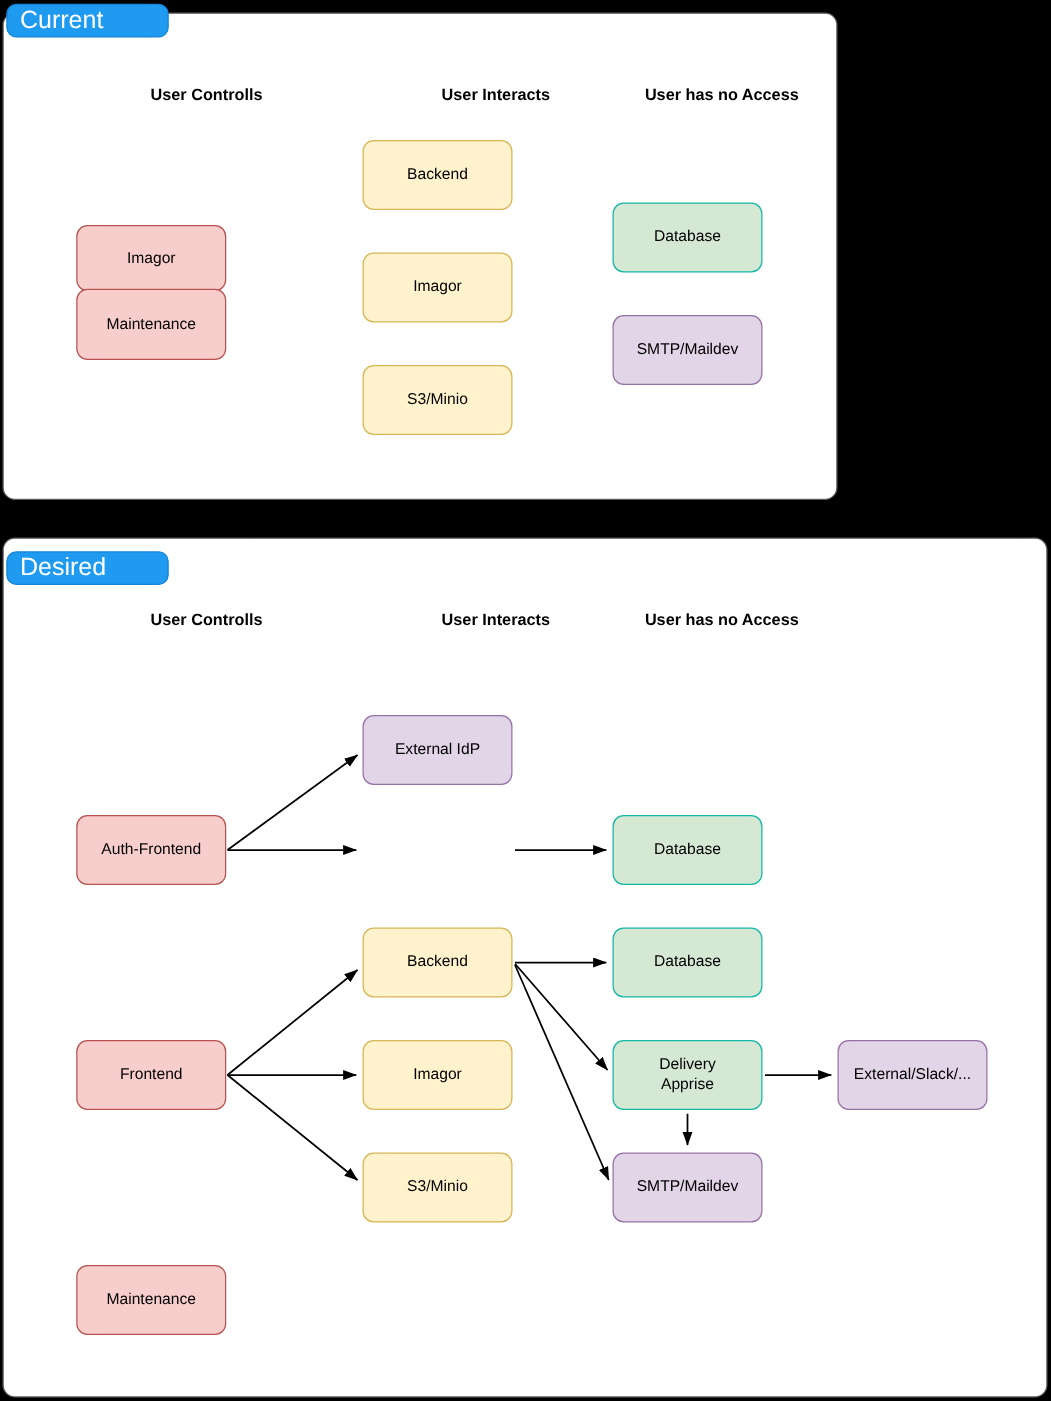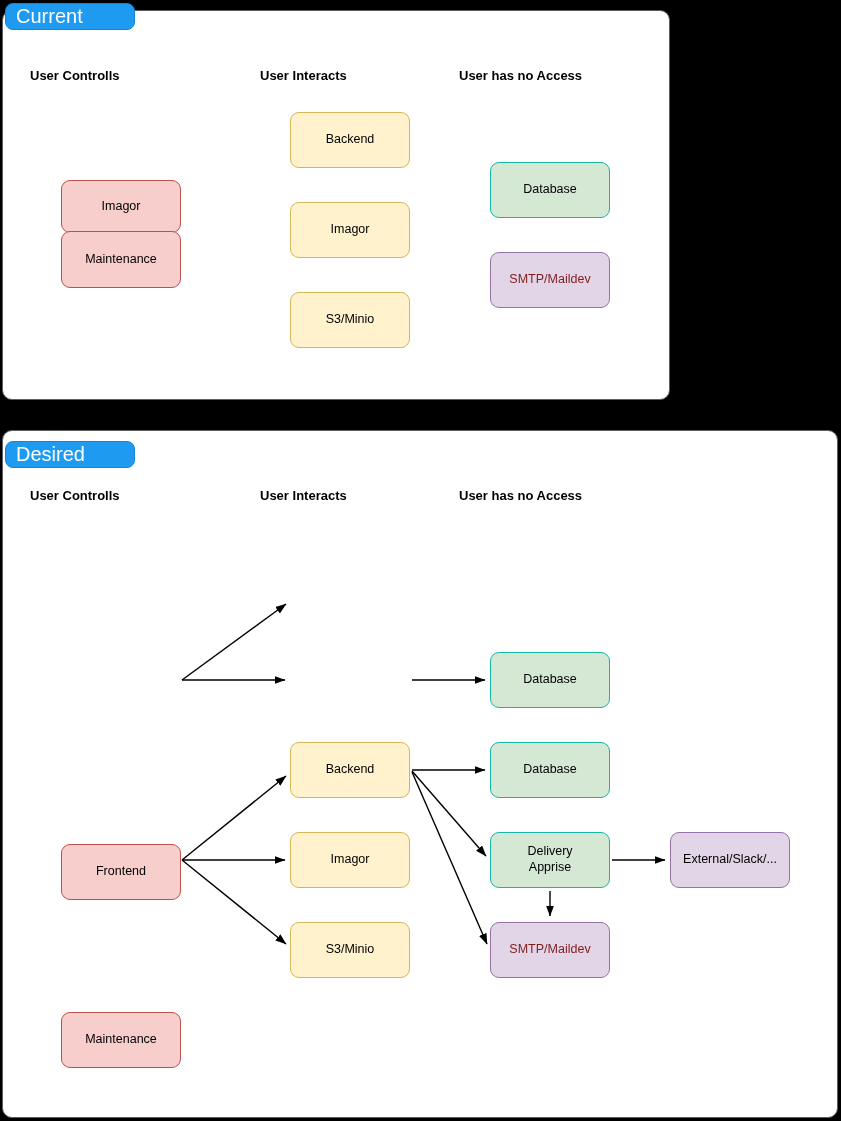--- a/index.html
+++ b/index.html
@@ -33,21 +33,21 @@
     font-size: 20px;
     line-height: 25px;
     padding-left: 10px;
     width: 130px;
     height: 27px;
     z-index: 4;
   }
   .col-header {
     position: absolute;
     width: 180px;
-    text-align: left;
+    text-align: right;
     font-size: 13px;
     font-weight: bold;
     color: #000000;
     z-index: 3;
   }
   .edges {
     position: absolute;
     left: 0;
     top: 0;
     z-index: 2;
@@ -66,21 +66,21 @@
     font-size: 12.5px;
     color: #000000;
     white-space: pre-line;
     line-height: 1.25;
     z-index: 3;
   }
   .node.red    { background: #f8cecc; border: 1px solid #b85450; }
   .node.yellow { background: #fff2cc; border: 1px solid #d6b656; }
   .node.green  { background: #d5e8d4; border: 1px solid #14b8a6; }
   .node.purple { background: #e1d5e7; border: 1px solid #9673a6; }
-  .node.dim-text { color: #7f1d1d; }
+  .node.dim-text { color: #000000; }
 </style>
 </head>
 <body>
 
 <div class="stage">
 
   <section class="panel" style="left:2px; top:10px; width:668px; height:390px;"></section>
   <section class="panel" style="left:2px; top:430px; width:836px; height:688px;"></section>
 
   <svg class="edges" width="841" height="1121" viewBox="0 0 841 1121">
@@ -116,24 +116,26 @@
   <div class="node yellow" style="left:290px; top:112px;">Backend</div>
   <div class="node yellow" style="left:290px; top:202px;">Imagor</div>
   <div class="node yellow" style="left:290px; top:292px;">S3/Minio</div>
   <div class="node green" style="left:490px; top:162px;">Database</div>
   <div class="node purple dim-text" style="left:490px; top:252px;">SMTP/Maildev</div>
 
   <div class="col-header" style="left:30px; top:488px;">User Controlls</div>
   <div class="col-header" style="left:260px; top:488px;">User Interacts</div>
   <div class="col-header" style="left:459px; top:488px;">User has no Access</div>
 
+  <div class="node red" style="left:61px; top:652px;">Auth-Frontend</div>
+  <div class="node purple" style="left:290px; top:572px;">External IdP</div>
   <div class="node green" style="left:490px; top:652px;">Database</div>
   <div class="node yellow" style="left:290px; top:742px;">Backend</div>
   <div class="node green" style="left:490px; top:742px;">Database</div>
-  <div class="node red" style="left:61px; top:832px;margin-top:12px;">Frontend</div>
+  <div class="node red" style="left:61px; top:832px;">Frontend</div>
   <div class="node yellow" style="left:290px; top:832px;">Imagor</div>
   <div class="node green" style="left:490px; top:832px;">Delivery
 Apprise</div>
   <div class="node purple" style="left:670px; top:832px;">External/Slack/...</div>
   <div class="node yellow" style="left:290px; top:922px;">S3/Minio</div>
   <div class="node purple dim-text" style="left:490px; top:922px;">SMTP/Maildev</div>
   <div class="node red" style="left:61px; top:1012px;">Maintenance</div>
 
 </div>
 

